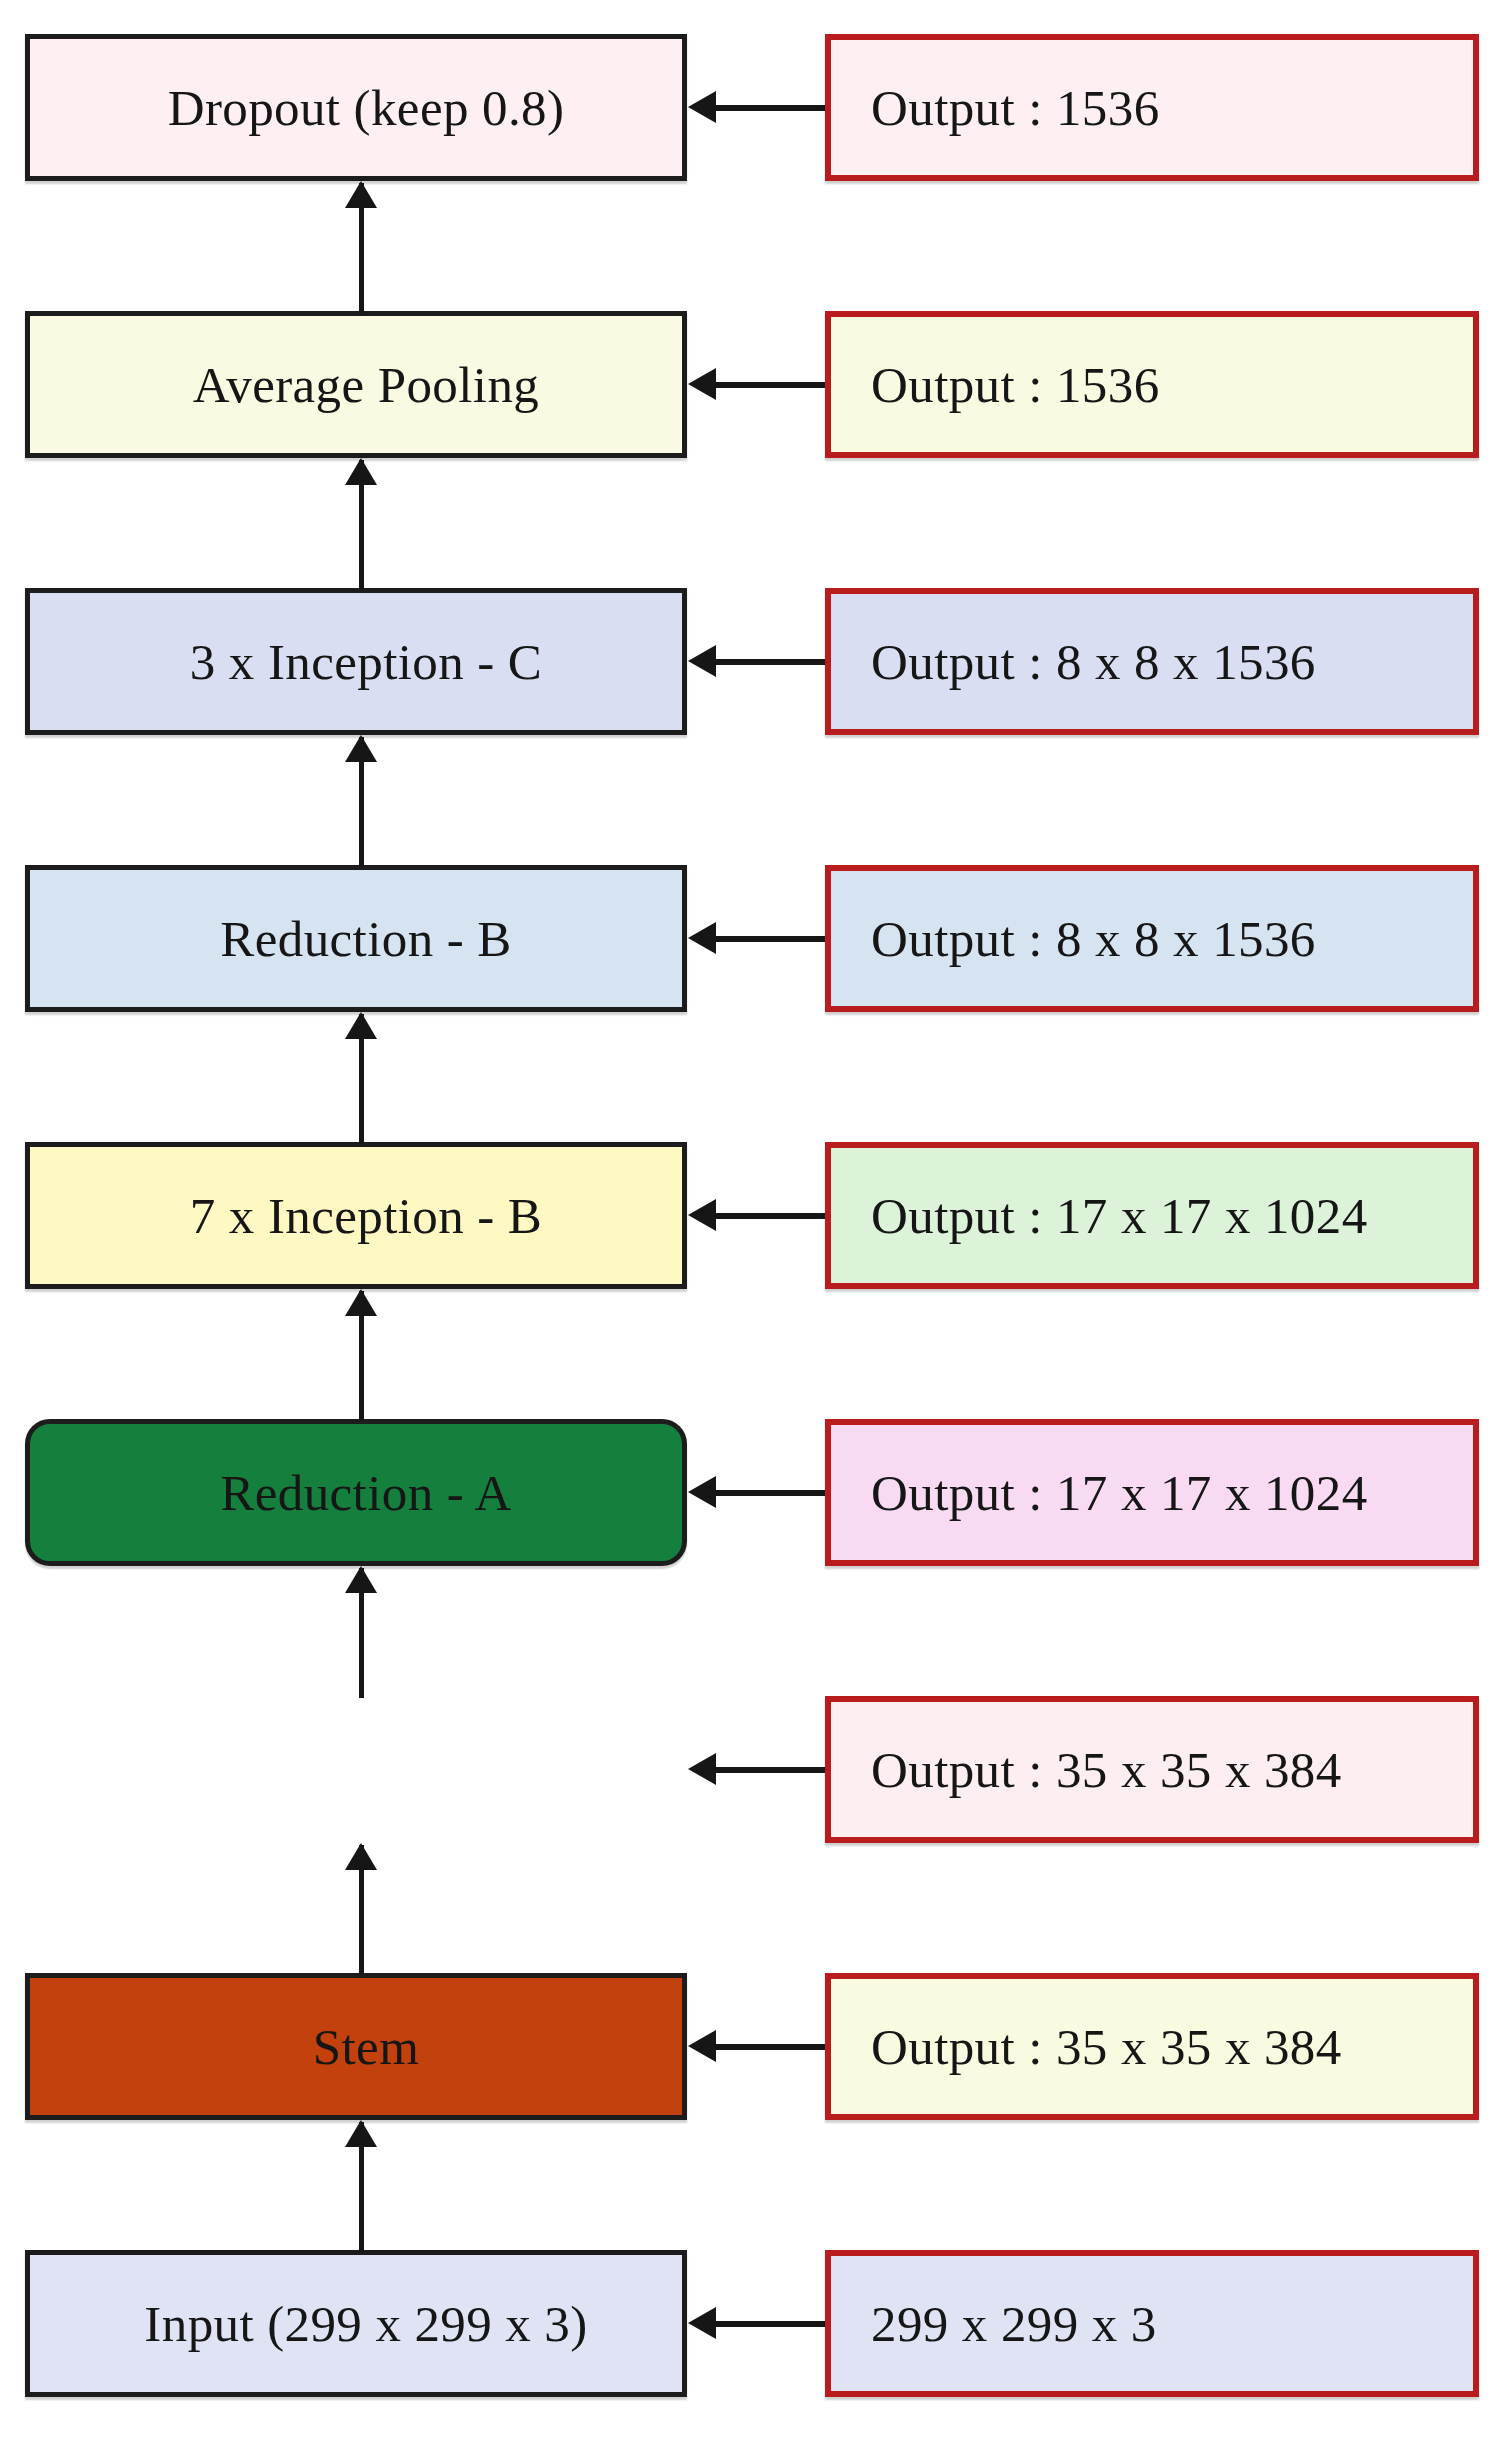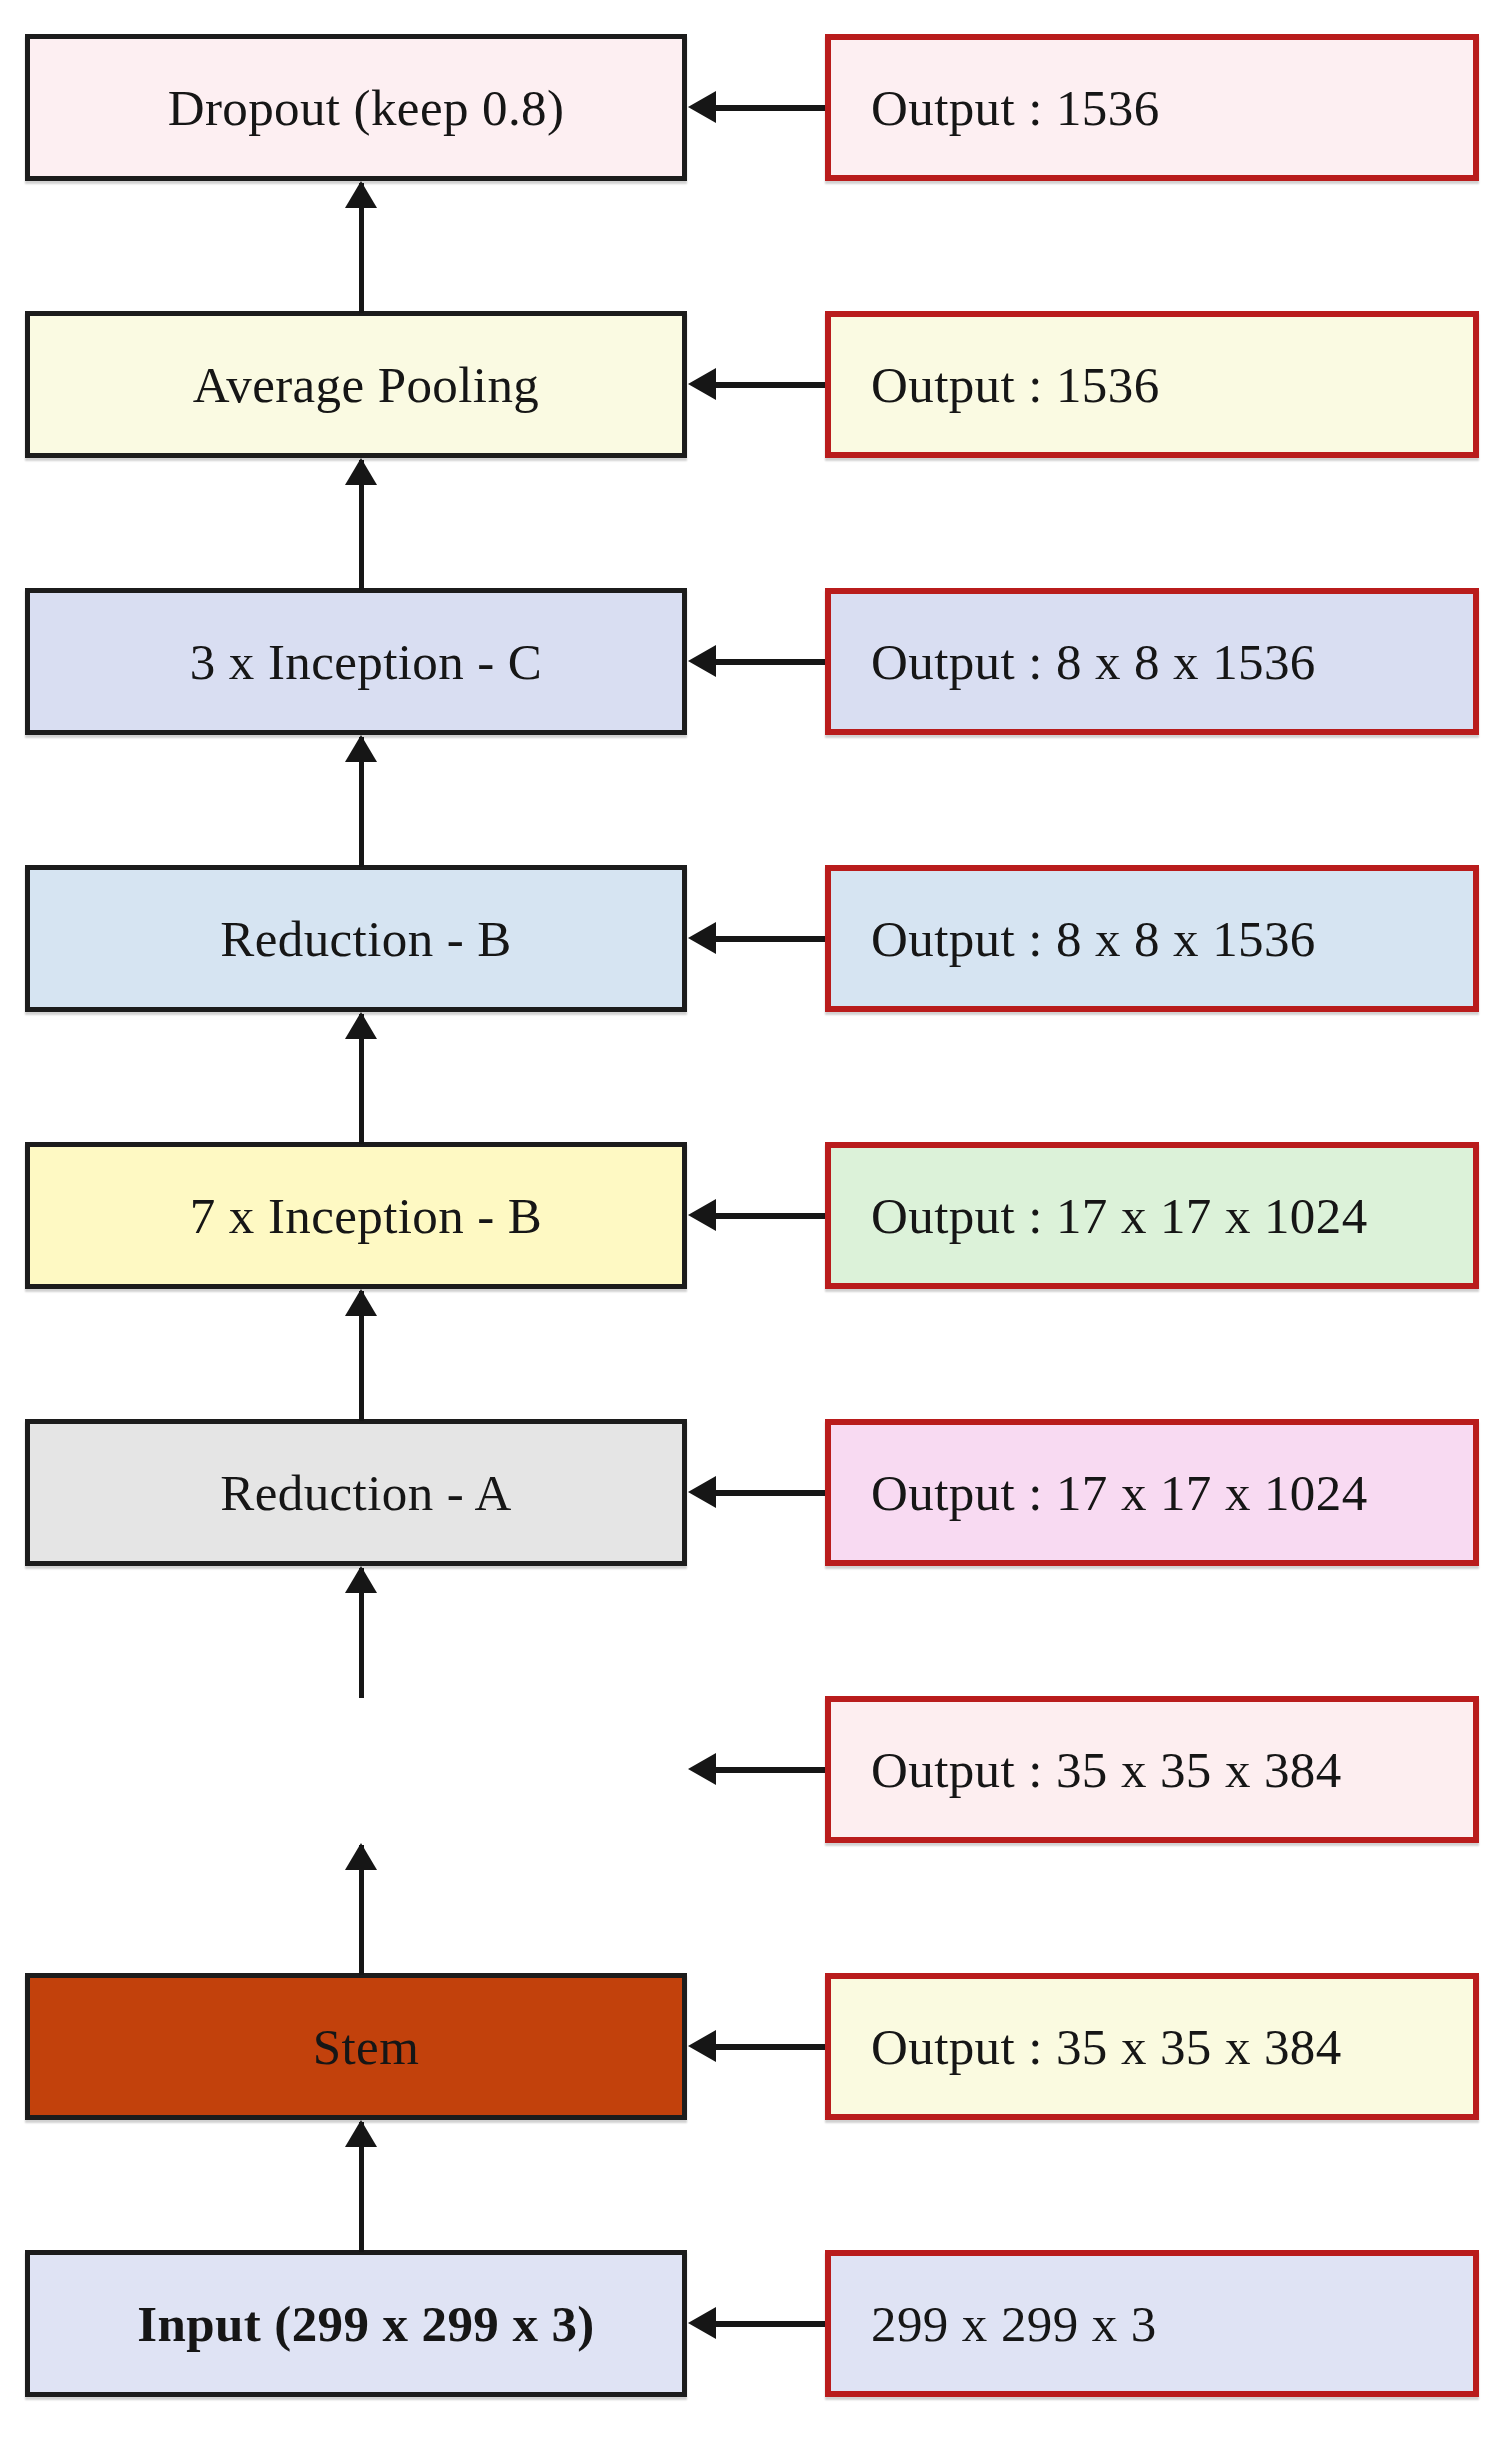--- a/index.html
+++ b/index.html
@@ -162,21 +162,21 @@
     <div class="h-arrow">
         <div class="head"></div>
         <div class="stem"></div>
       </div>
     <div class="side-box" style="background: rgb(220, 242, 217);">
       <span>Output : 17 x 17 x 1024</span>
     </div>
   </div>
 
   <div class="row" style="--i:5">
-    <div class="main-box" style="background: #e5e5e5;">
+    <div class="main-box" style="background: #15803d; border-radius: 25px;">
       <span>Reduction - A</span>
     </div>
     <div class="h-arrow">
         <div class="head"></div>
         <div class="stem"></div>
       </div>
     <div class="side-box" style="background: rgb(248, 218, 242);">
       <span>Output : 17 x 17 x 1024</span>
     </div>
   </div>
@@ -198,21 +198,21 @@
     <div class="h-arrow">
         <div class="head"></div>
         <div class="stem"></div>
       </div>
     <div class="side-box" style="background: rgb(250, 250, 224);">
       <span>Output : 35 x 35 x 384</span>
     </div>
   </div>
 
   <div class="row" style="--i:8">
-    <div class="main-box" style="background: rgb(223, 227, 244); font-weight: bold;">
+    <div class="main-box" style="background: rgb(223, 227, 244);">
       <span>Input (299 x 299 x 3)</span>
     </div>
     <div class="h-arrow">
         <div class="head"></div>
         <div class="stem"></div>
       </div>
     <div class="side-box" style="background: rgb(223, 227, 244);">
       <span>299 x 299 x 3</span>
     </div>
   </div>

